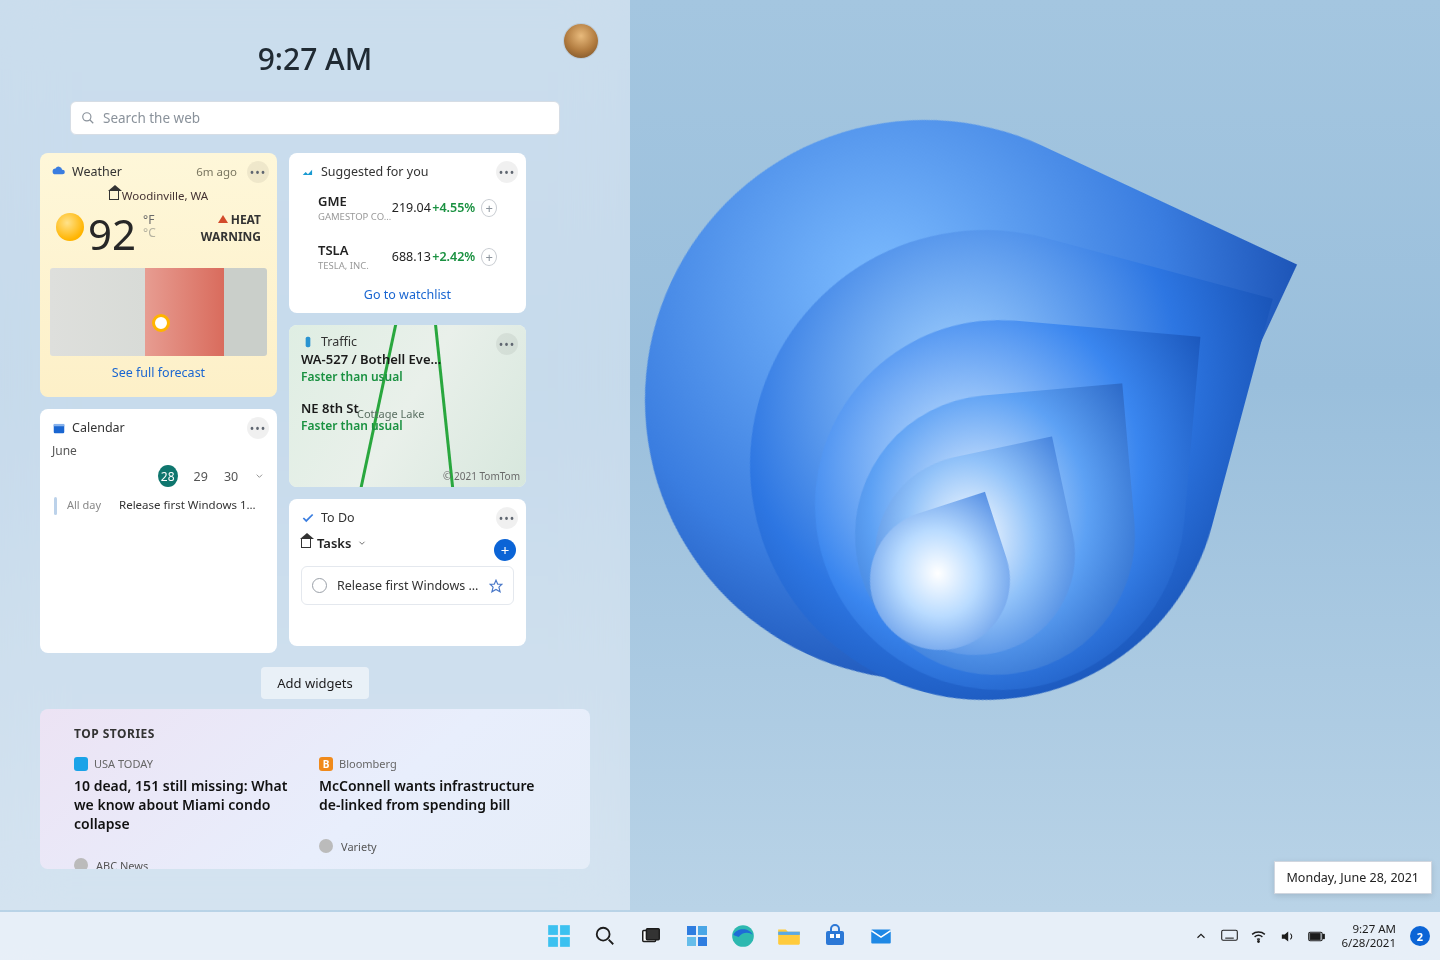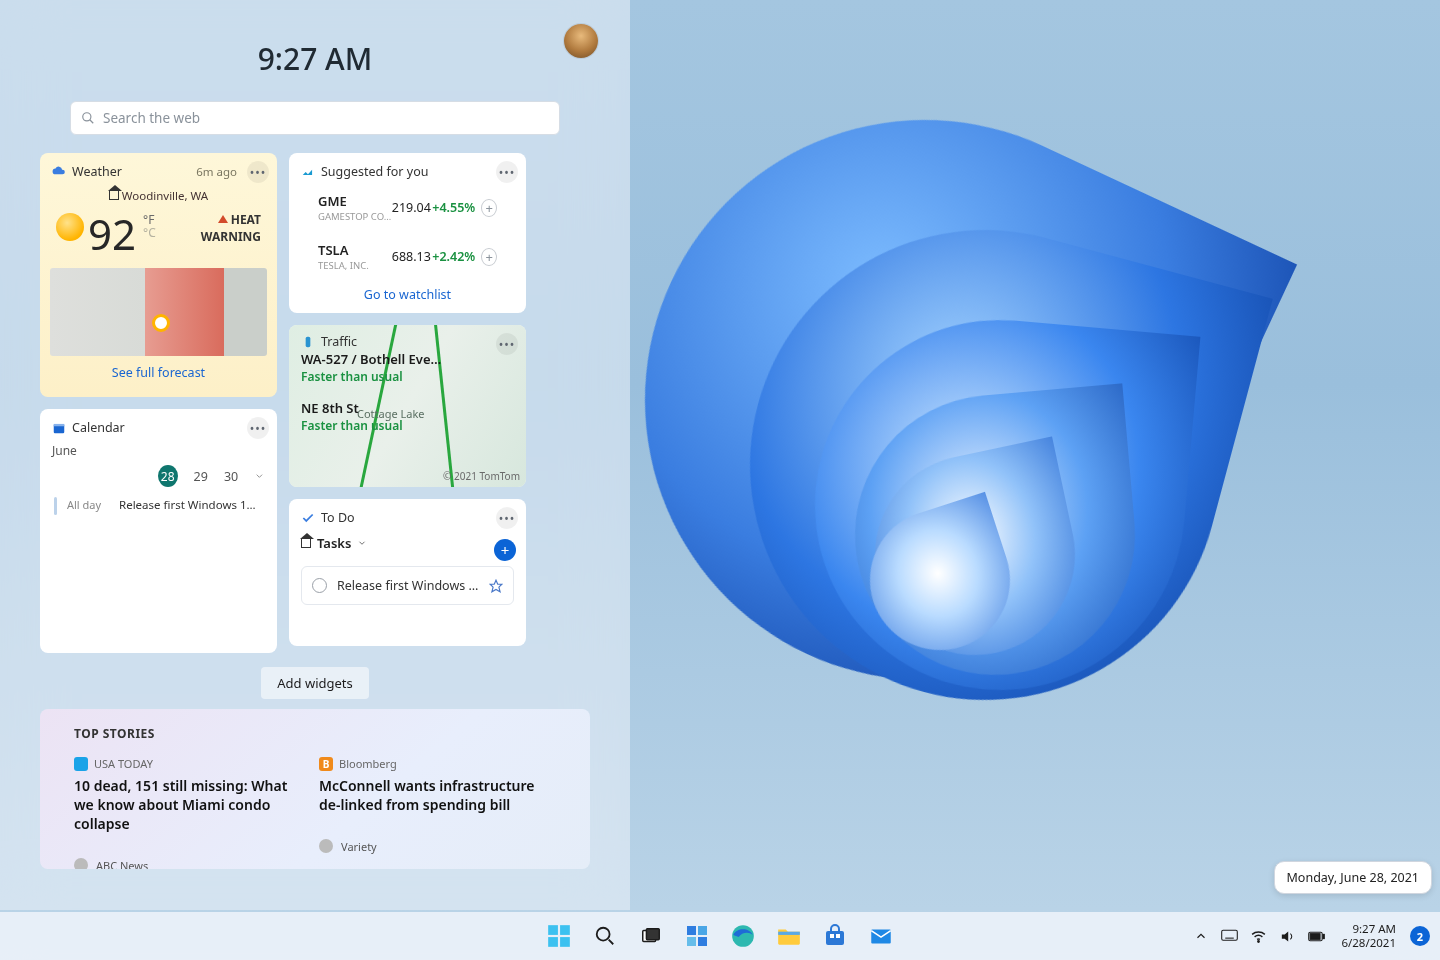--- a/index.html
+++ b/index.html
@@ -78,21 +78,21 @@
 .add-widgets{display:block;margin:14px auto 10px;padding:7px 16px;font-size:13px;background:rgba(255,255,255,.55);border:none;border-radius:4px;color:#1c1c1c;cursor:pointer}
 .top-stories{margin-top:6px;background:linear-gradient(140deg,#ece3f4 0%,#e8eefc 60%,#e5edf8 100%);border-radius:8px;padding:16px 34px 6px;position:relative;height:160px;overflow:hidden}
 .top-stories h4{font-size:12px;letter-spacing:.5px;font-weight:700;color:#333}
 .ts-grid{display:flex;gap:20px;margin-top:14px}
 .ts-item{width:225px}
 .ts-src{display:flex;align-items:center;gap:6px;font-size:11px;color:#666}
 .ts-src .dot{width:14px;height:14px;border-radius:3px;display:inline-block}
 .ts-headline{margin-top:6px;font-size:14px;font-weight:600;color:#111;line-height:1.35}
 .ts-sub{display:flex;gap:8px;margin-top:24px;font-size:11px;color:#555}
 .ts-sub .av{width:14px;height:14px;border-radius:50%;background:#bbb}
-.tooltip{position:absolute;right:8px;bottom:66px;background:#fff;border:1px solid #d0d6df;border-radius:10px;padding:7px 12px;font-size:12.5px;color:#222;box-shadow:0 2px 6px rgba(0,0,0,.12)}
+.tooltip{position:absolute;right:8px;bottom:66px;background:#fff;border:1px solid #d0d6df;border-radius:0;padding:7px 12px;font-size:12.5px;color:#222;box-shadow:0 2px 6px rgba(0,0,0,.12)}
 .taskbar{position:absolute;left:0;bottom:0;width:1440px;height:48px;background:rgba(236,242,249,.9);backdrop-filter:blur(20px);display:flex;align-items:center}
 .tb-center{position:absolute;left:50%;transform:translateX(-50%);display:flex;gap:8px}
 .tb-icon{width:38px;height:38px;border-radius:4px;display:flex;align-items:center;justify-content:center;cursor:pointer}
 .tb-right{position:absolute;right:10px;display:flex;align-items:center;gap:12px}
 .tray-ic{width:17px;height:17px;display:flex;align-items:center;justify-content:center;color:#1c1c1c}
 .clock{display:flex;flex-direction:column;align-items:flex-end;font-size:11.5px;color:#1c1c1c;line-height:14px;margin-left:4px}
 .notif-badge{width:20px;height:20px;border-radius:50%;background:#0b64d6;color:#fff;display:flex;align-items:center;justify-content:center;font-size:11px;font-weight:700;margin-left:2px}
 .ico-home{display:inline-block;width:10px;height:9px;border:1px solid currentColor;border-top:none;position:relative}
 .ico-home::before{content:"";position:absolute;left:-2px;top:-6px;width:0;height:0;border-left:7px solid transparent;border-right:7px solid transparent;border-bottom:6px solid currentColor}
 </style>

